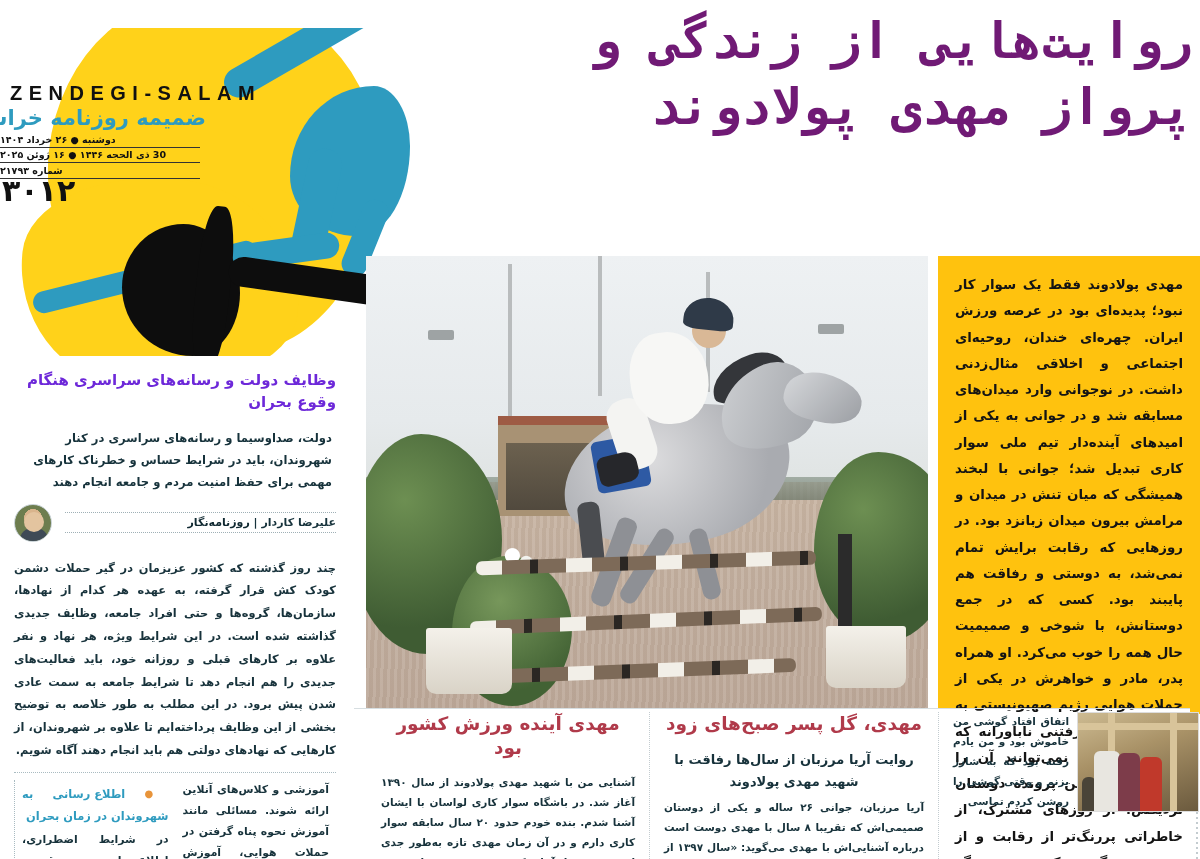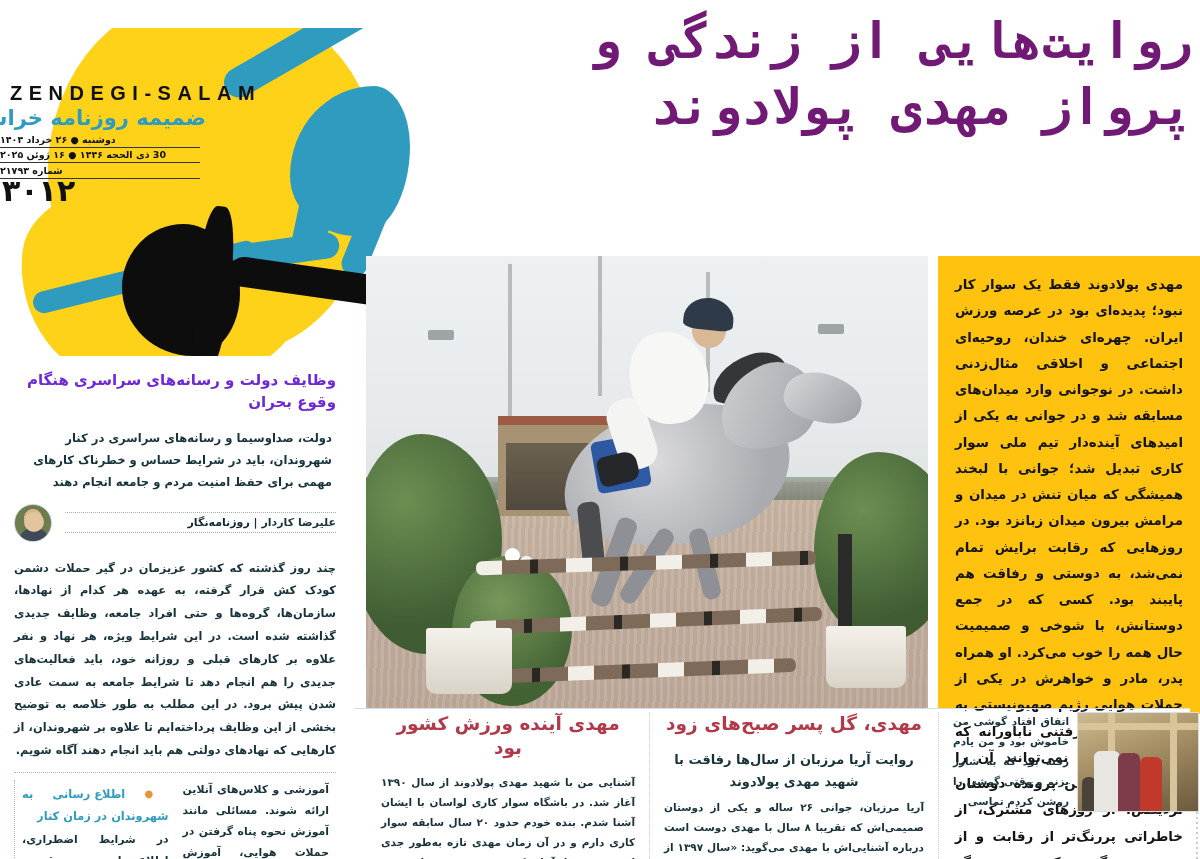--- a/index.html
+++ b/index.html
@@ -612,21 +612,21 @@
 
     <div class="opinion-cols">
       <div class="opinion-col left-col">
         <span>آموزشی و کلاس‌های آنلاین ارائه شوند. مسائلی مانند آموزش نحوه پناه گرفتن در حملات هوایی، آموزش کمک‌های اولیه، آموزش مدیریت بحران و...</span>
         
         
       </div>
       <div class="opinion-col right-col">
         <span class="sub-head">
           <span class="bullet">●</span>
-          <span>اطلاع رسانی به شهروندان در زمان کنار</span>
+          <span>اطلاع رسانی به شهروندان در زمان بحران</span>
         </span>
         <span>در شرایط اضطراری، اطلاع‌رسانی سریع، دقیق و مؤثر به شهروندان یکی از مهم‌ترین وظایف دولت است. این امر نه‌تنها به حفظ امنیت عمومی کمک می‌کند، بلکه از انتشار شایعات و ایجاد وحشت بی‌مورد نیز جلوگیری می‌کند. یکی از نهادهایی که در هنگام جنگ، بحران و حوادث و سوانح، وظیفه مهم‌تری</span>
       </div>
     </div>
   </section>
 
   <div class="hr-top-bottom"></div>
   <div class="yellow-tab"></div>
   <div class="vert-dots"></div>
 

